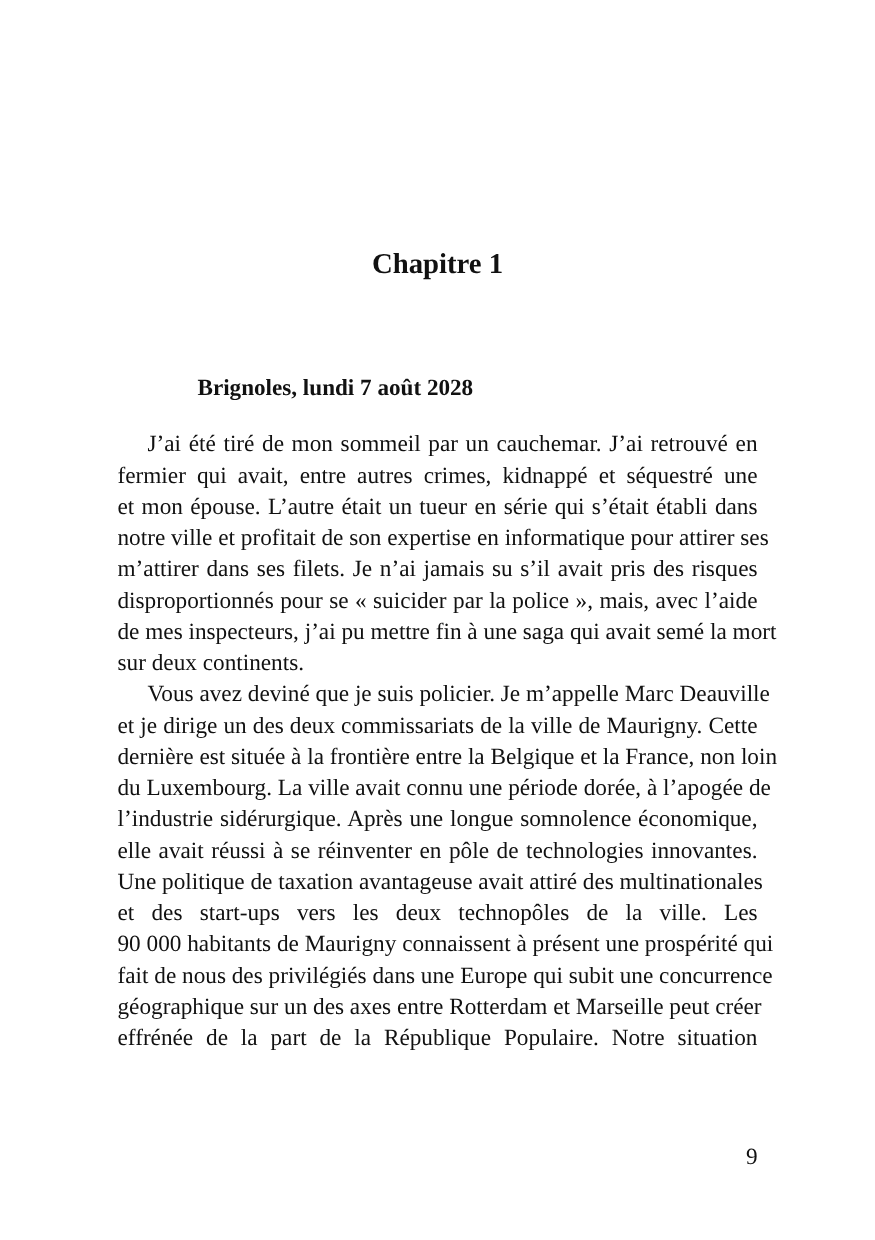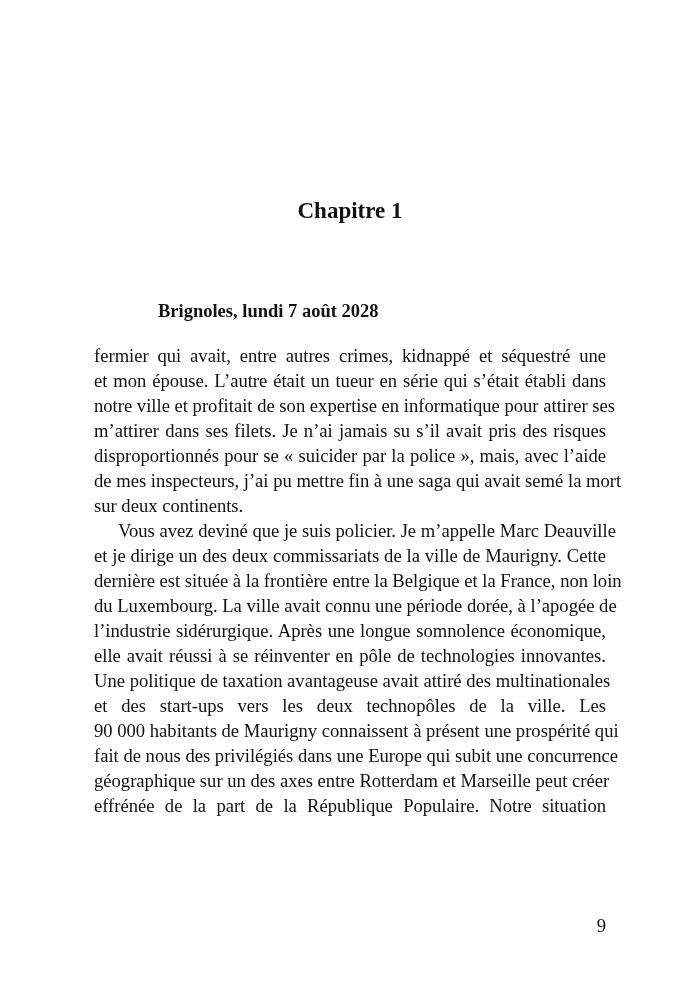--- a/index.html
+++ b/index.html
@@ -13,20 +13,21 @@
     .pagenum { position: absolute; top: 913px; left: 560px; width: 46px; text-align: right; font-size: 18.6px; line-height: 25px; }
   </style>
 </head>
 <body>
 
 <div class="title">Chapitre 1</div>
 <div class="subtitle">Brignoles, lundi 7 août 2028</div>
 
 <div class="body">
   <div>
+    <span class="line first">J’ai été tiré de mon sommeil par un cauchemar. J’ai retrouvé en</span>
     <span class="line">fermier qui avait, entre autres crimes, kidnappé et séquestré une</span>
     <span class="line">et mon épouse. L’autre était un tueur en série qui s’était établi dans</span>
     <span class="line">notre ville et profitait de son expertise en informatique pour attirer ses</span>
     <span class="line">m’attirer dans ses filets. Je n’ai jamais su s’il avait pris des risques</span>
     <span class="line">disproportionnés pour se « suicider par la police », mais, avec l’aide</span>
     <span class="line">de mes inspecteurs, j’ai pu mettre fin à une saga qui avait semé la mort</span>
     <span class="line last">sur deux continents.</span>
   </div>
   <div>
     <span class="line first">Vous avez deviné que je suis policier. Je m’appelle Marc Deauville</span>

